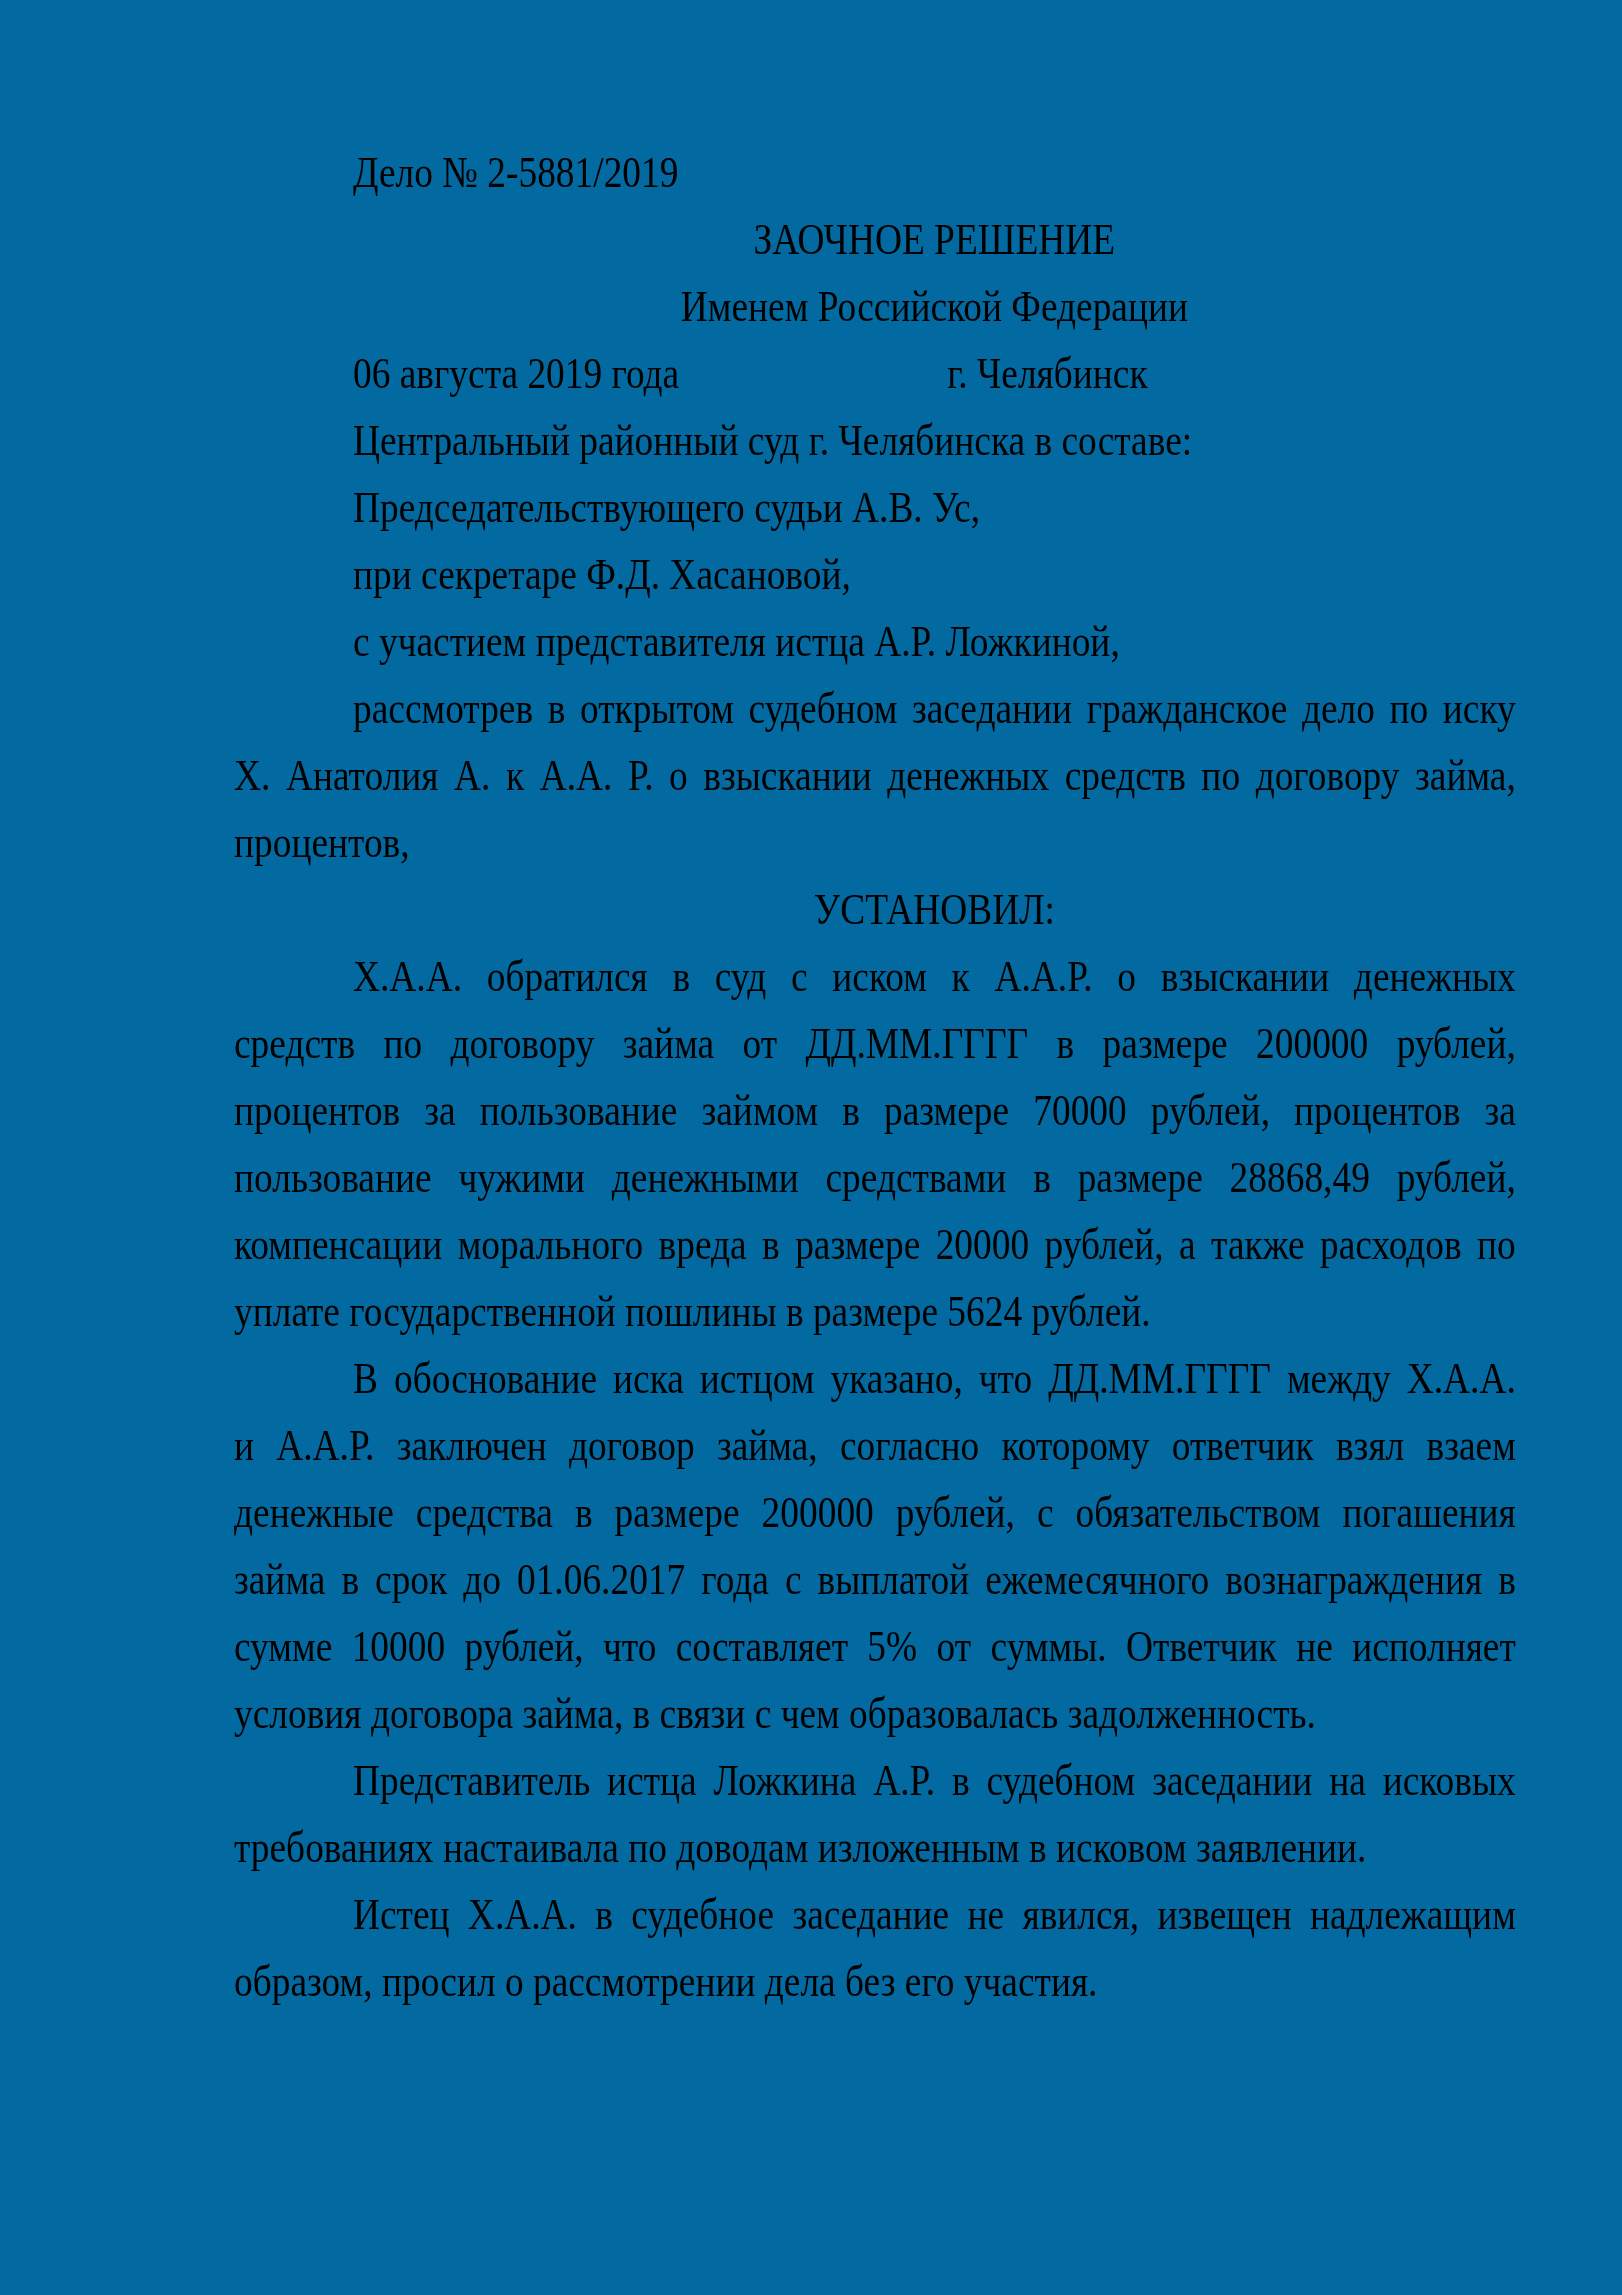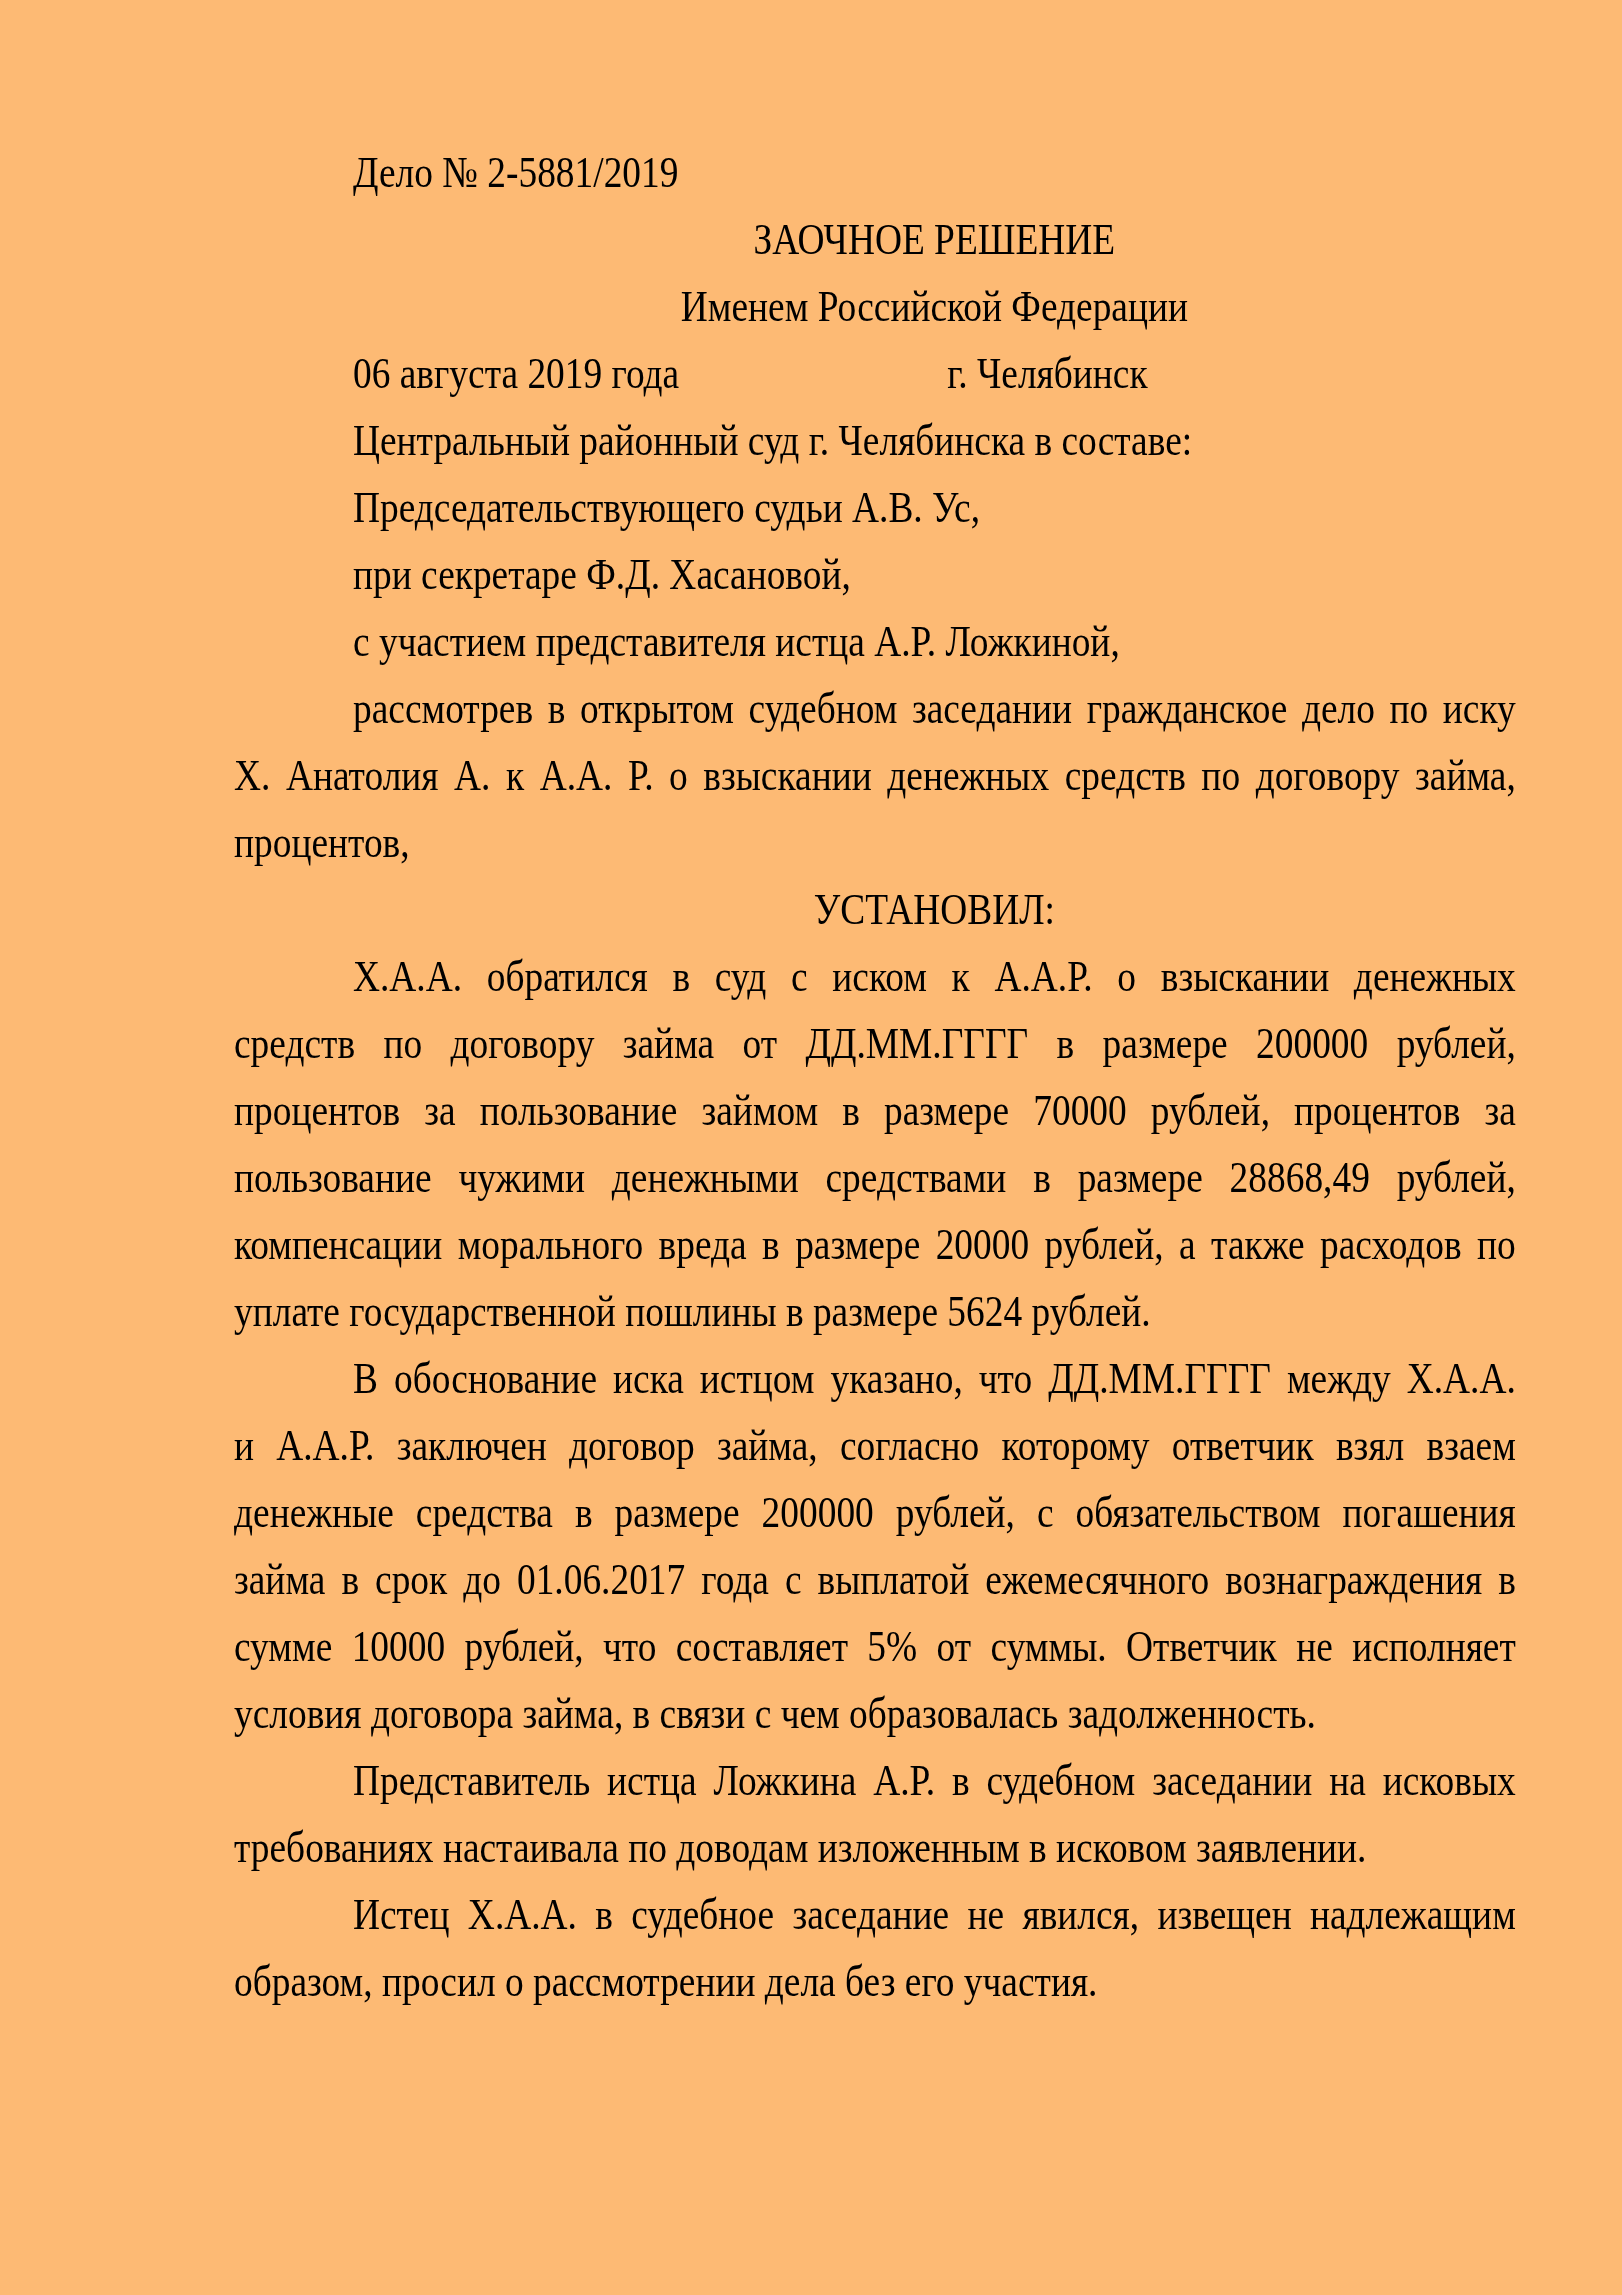--- a/index.html
+++ b/index.html
@@ -7,21 +7,21 @@
   body {
     width: 1623px;
     height: 2295px;
     background: #ffffff;
     position: relative;
     overflow: hidden;
   }
   .page {
     position: absolute;
     inset: 0;
-    background: #fdba74;
+    background: #0369a1;
     color: #000000;
     font-family: "Liberation Serif", "DejaVu Serif", serif;
   }
   
   .content {
     position: absolute;
     left: 234px;
     top: 139px;
     width: 1508px;
     transform: scaleX(0.85);

